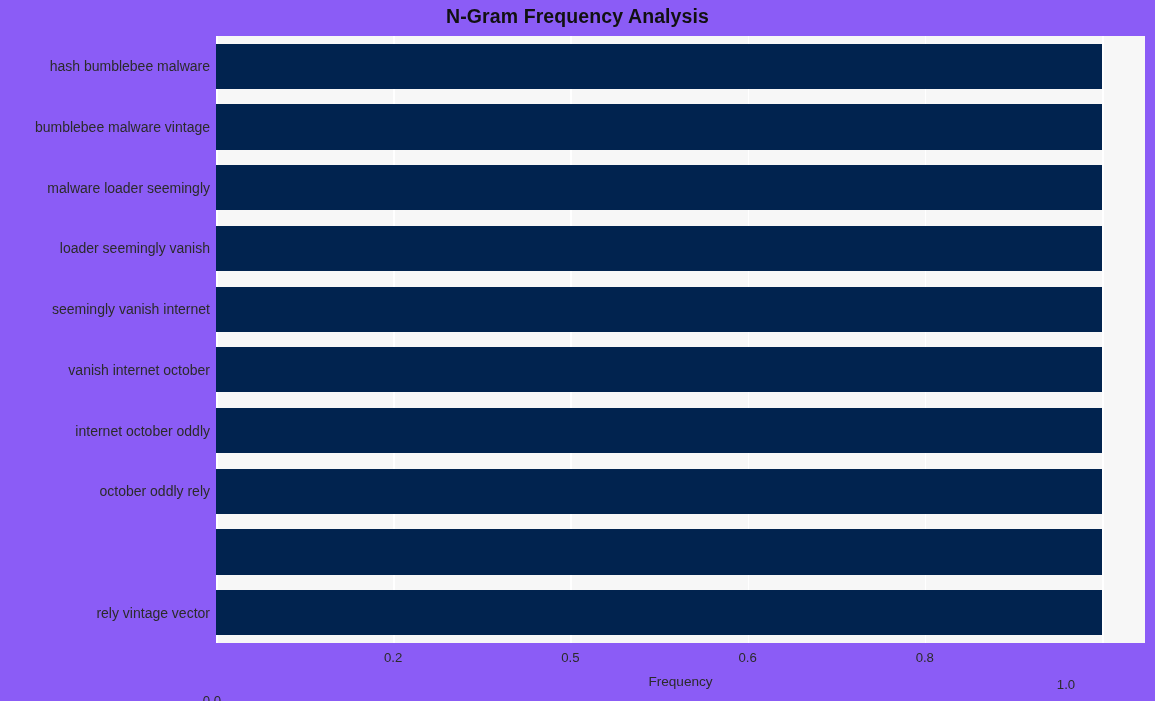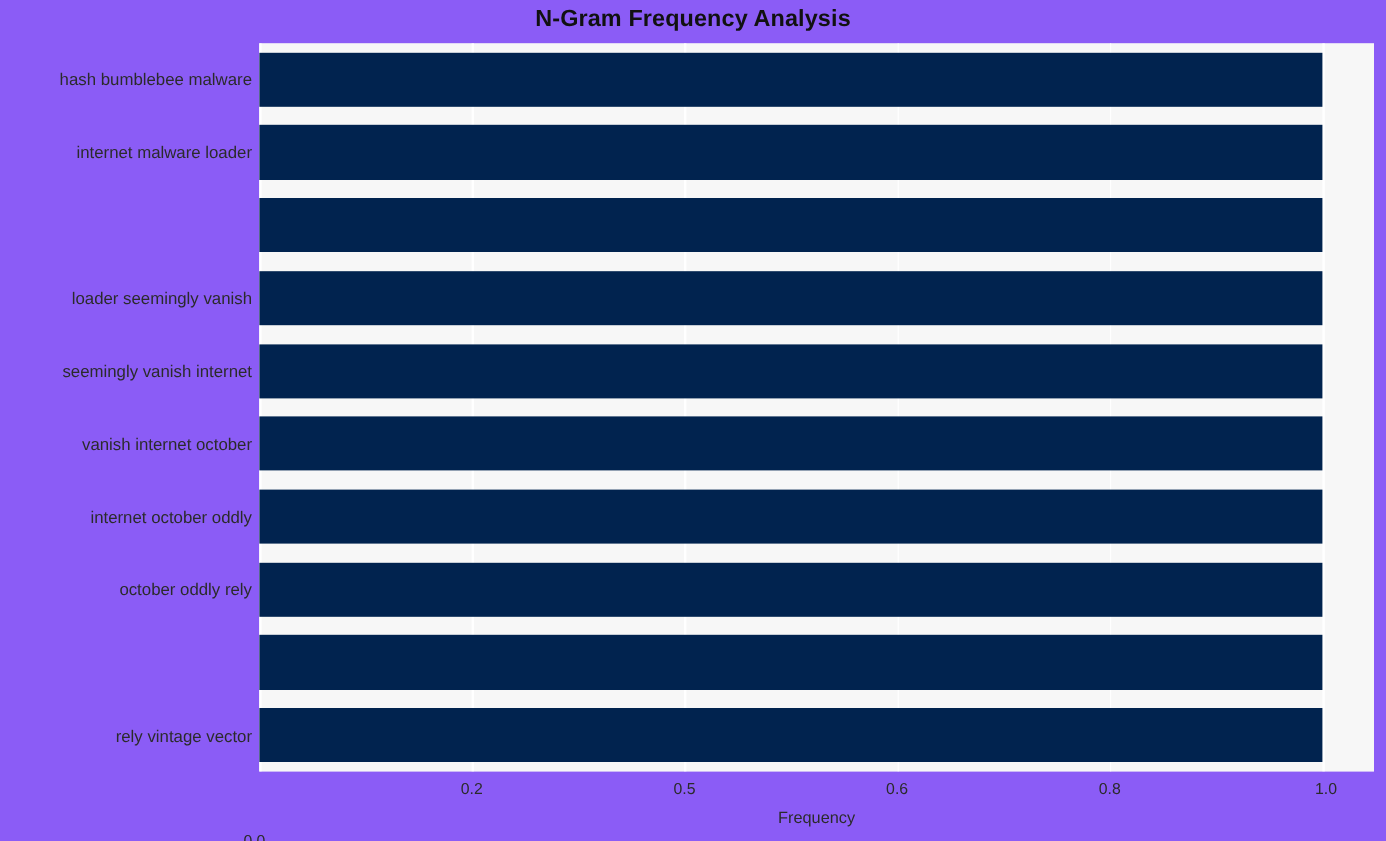--- a/index.html
+++ b/index.html
@@ -167,33 +167,34 @@
           <div class="bar" title="oddly rely vintage: 1" style="width: 886px; background: rgb(1, 35, 79);"></div>
         </div>
         <div class="bar-row" style="top: 554.039px; height: 45.2215px;">
           <div class="bar" title="rely vintage vector: 1" style="width: 886px; background: rgb(1, 35, 79);"></div>
         </div>
       </div>
   </div>
 
   <div id="ytick-layer">
       <div class="ytick-label" style="top: 22.35px;">hash bumblebee malware</div>
-      <div class="ytick-label" style="top: 83.05px;">internet malware loader</div>
+      <div class="ytick-label" style="top: 83.05px;">bumblebee malware vintage</div>
+      <div class="ytick-label" style="top: 143.75px;">malware loader seemingly</div>
       <div class="ytick-label" style="top: 204.45px;">loader seemingly vanish</div>
       <div class="ytick-label" style="top: 265.15px; padding-left: 48px;">seemingly vanish internet</div>
       <div class="ytick-label" style="top: 325.85px;">vanish internet october</div>
       <div class="ytick-label" style="top: 386.55px; padding-left: 40px;">internet october oddly</div>
       <div class="ytick-label" style="top: 447.25px;">october oddly rely</div>
       <div class="ytick-label" style="top: 568.65px;">rely vintage vector</div>
     </div>
 
   <div id="xtick-layer">
       <div class="xtick-label" style="left: 212px; margin-top: 43px;">0.0</div>
       <div class="xtick-label" style="left: 393.2px;">0.2</div>
       <div class="xtick-label" style="left: 570.4px;">0.5</div>
       <div class="xtick-label" style="left: 747.6px;">0.6</div>
       <div class="xtick-label" style="left: 924.8px;">0.8</div>
-      <div class="xtick-label" style="left: 1105px;">1.0</div>
+      <div class="xtick-label" style="left: 1066px; margin-top: 27px;">1.0</div>
     </div>
 
   <div id="xaxis-label">Frequency</div>
 
 </div>
 
 </body></html>

